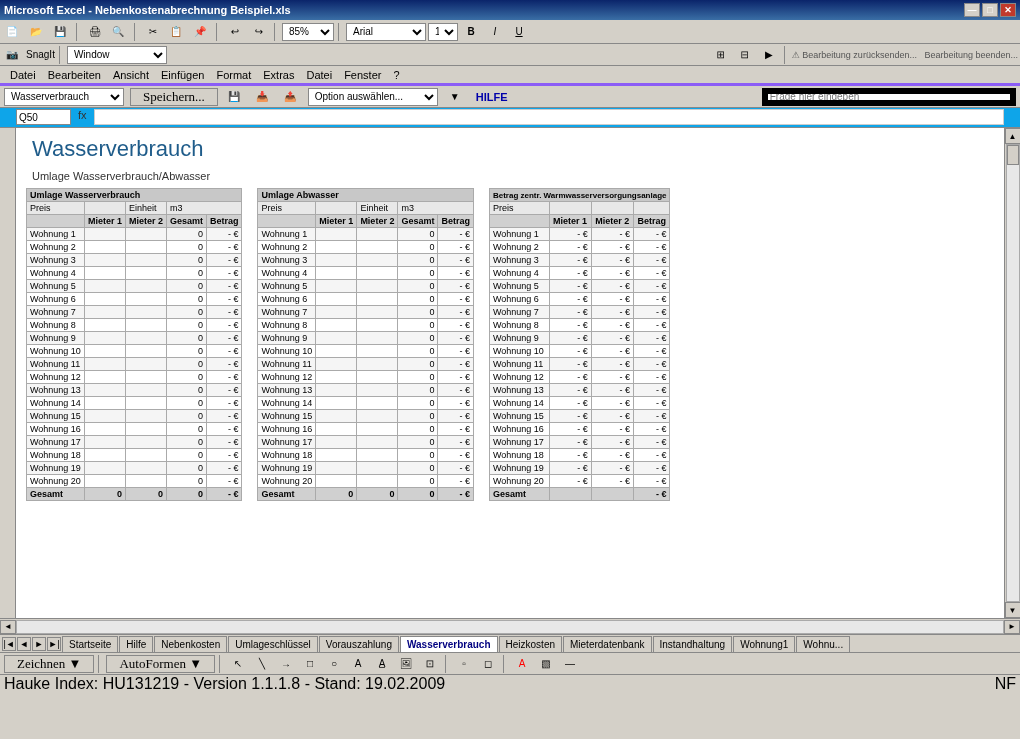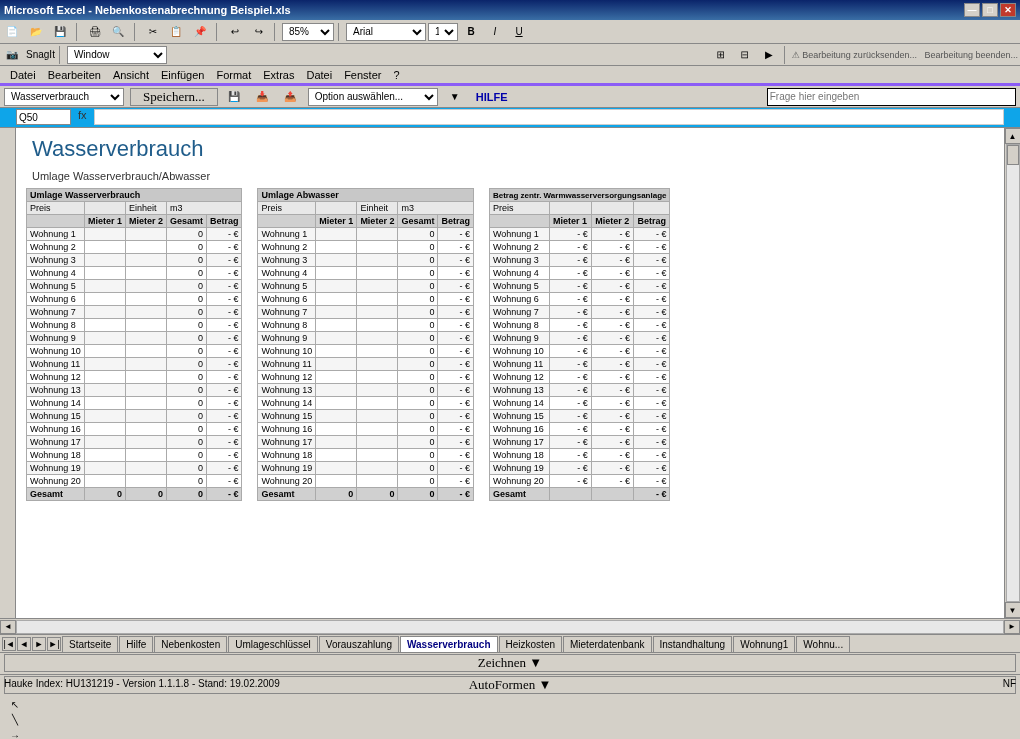--- a/index.html
+++ b/index.html
@@ -125,21 +125,21 @@
       height: 18px; font-size: 10px;
       border: 1px solid #888; background: white; padding: 0 2px;
     }
     .task-btn {
       height: 18px; font-size: 13px;
       border: 1px solid #888; background: #d4d0c8;
       padding: 0 12px; cursor: pointer; font-family: Liberation Serif, serif;
     }
     .task-search {
       flex: 1; height: 18px; font-size: 10px;
-      border: 1px solid #000000; background: white; padding: 0 2px;
+      border: 6px solid #000000; background: white; padding: 0 2px;
     }
     .task-hilfe {
       font-size: 11px; font-weight: bold; color: #0000aa;
       padding: 0 4px; cursor: pointer;
     }
 
     
     .page-title {
       font-size: 22px;
       color: #1f5c8a;
@@ -277,33 +277,33 @@
     }
 
     
     .status-bar {
       background: #d4d0c8;
       border-top: 1px solid #888;
       display: flex;
       align-items: center;
       height: 18px;
       padding: 0 4px;
-      font-size: 10px;
+      font-size: 16px;
     }
 
     
     .draw-toolbar {
       background: #d4d0c8;
       border-top: 1px solid #888;
       display: flex;
+      align-items: center;
       height: 22px;
       padding: 1px 4px;
       gap: 2px;
       font-size: 10px;
-      flex-direction: column;
     }
 
     .scrollbar-h {
       height: 16px;
       background: #d4d0c8;
       border-top: 1px solid #888;
       display: flex;
       align-items: center;
     }
     .scrollbar-h-btn {

